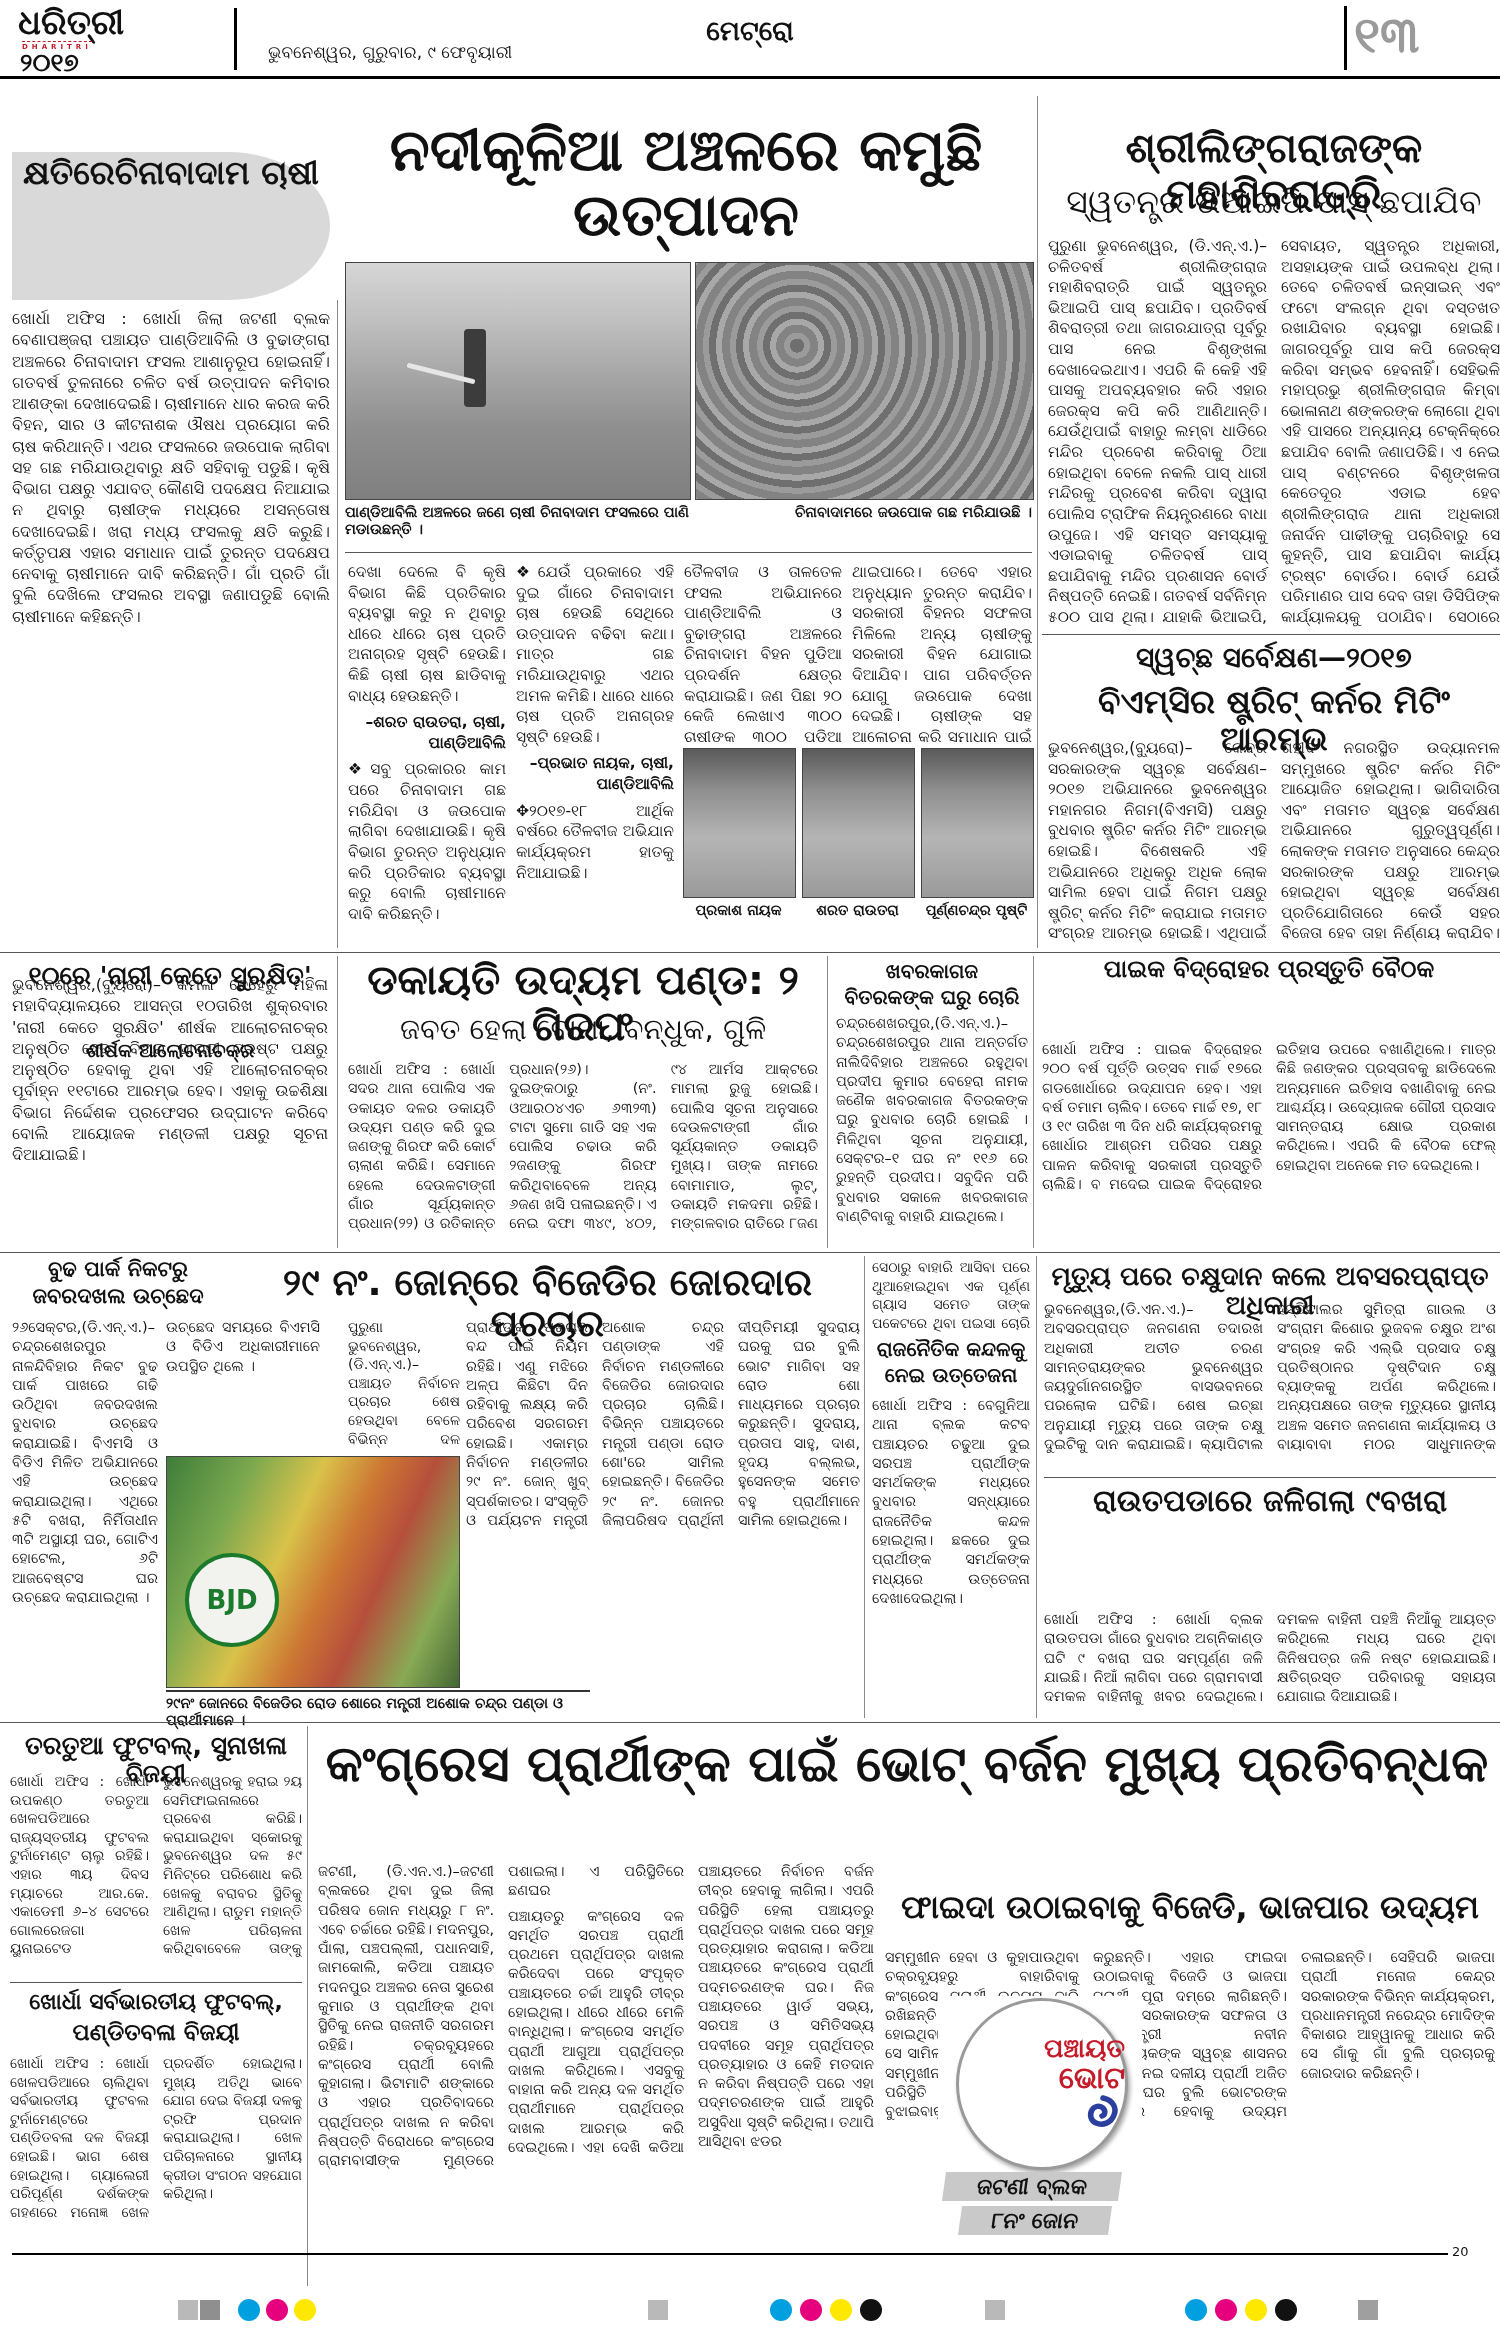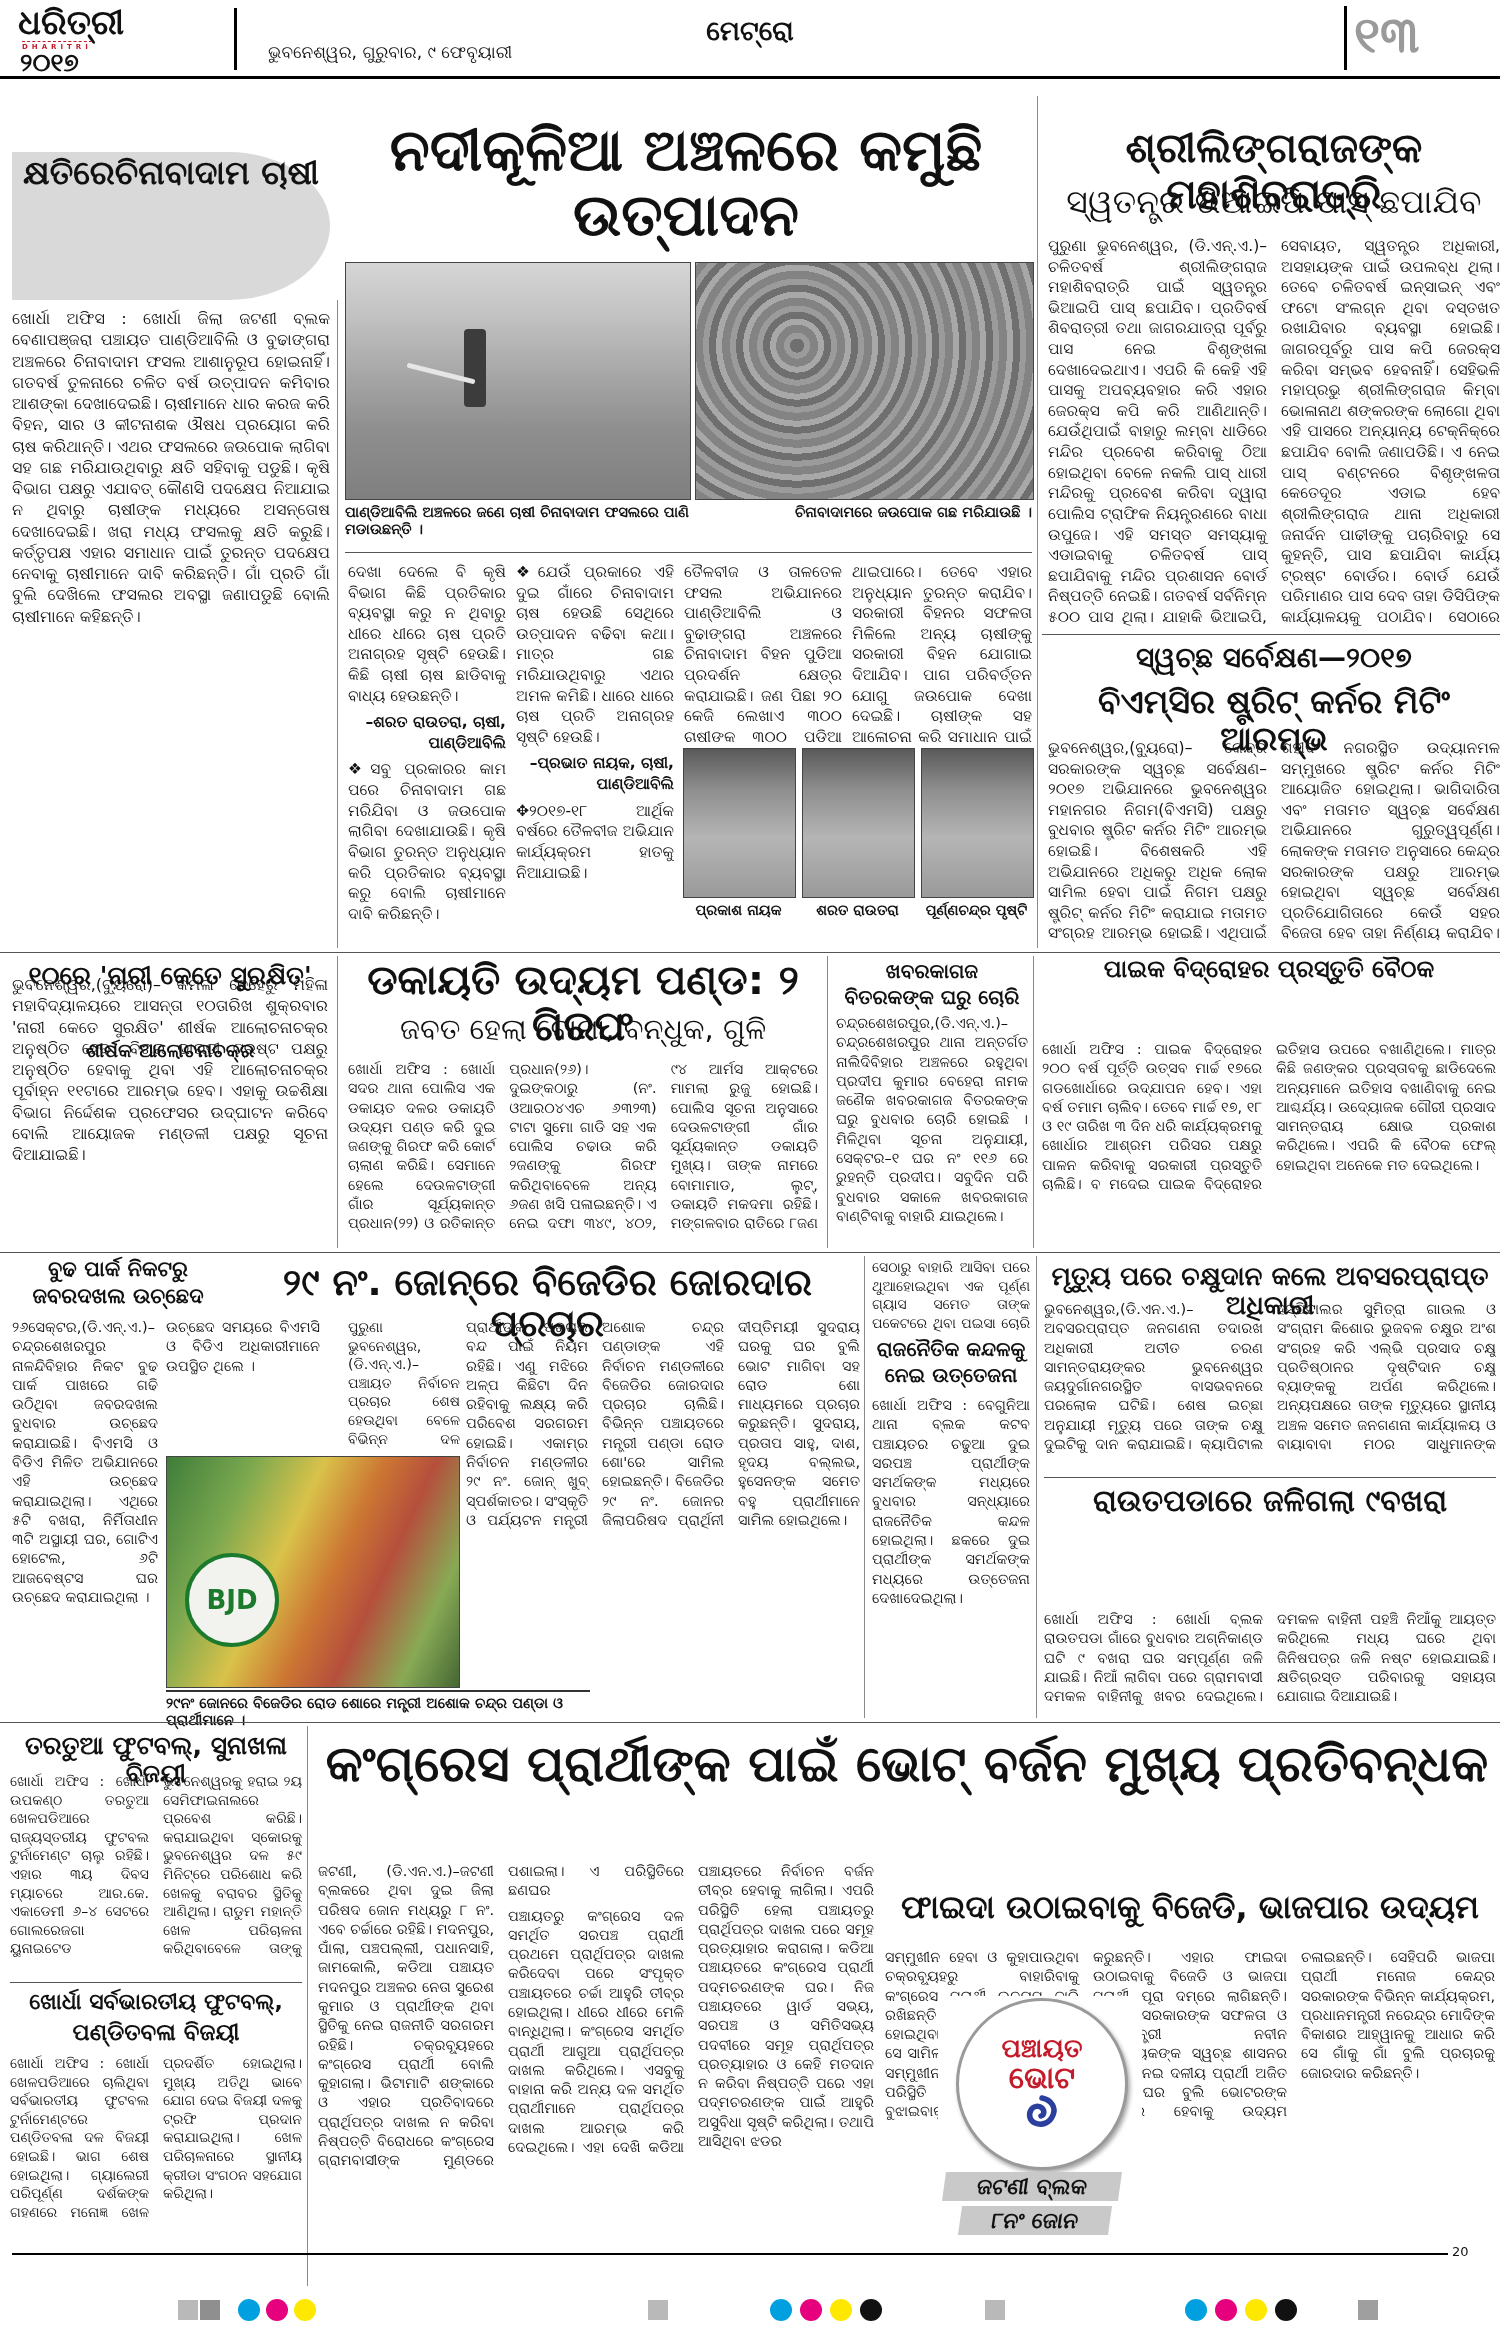--- a/index.html
+++ b/index.html
@@ -18,21 +18,21 @@
   .hr2{position:absolute;height:3px;background:#000}
   .photo{position:absolute;overflow:hidden;border:1px solid #444}
   .ph-field{background:linear-gradient(180deg,#d6d6d6 0%,#c2c2c2 22%,#a9a9a9 45%,#8f8f8f 70%,#7f7f7f 100%)}
   .ph-crop{background:repeating-radial-gradient(circle at 30% 35%,#6f6f6f 0 7px,#9b9b9b 7px 13px,#838383 13px 21px,#a8a8a8 21px 27px)}
   .ph-port{background:linear-gradient(180deg,#5a5a5a 0%,#8f8f8f 28%,#b5b5b5 60%,#9a9a9a 100%)}
   .ph-bjd{background:linear-gradient(115deg,#3f7d3a 0%,#7ba84f 22%,#d9c24a 40%,#cc7733 55%,#b54f3c 68%,#88aa55 85%,#446633 100%)}
   .figure{position:absolute;background:#3c3c3c;border-radius:4px}
   .kicker-box{background:#d9d9d9;border-radius:0 110px 110px 0/0 80px 80px 0;
     display:flex;flex-direction:row;justify-content:center;text-align:center;font-weight:bold}
   .circle-badge{background:#fff;border:3px solid #9a9a9a;border-radius:50%;
-    display:flex;flex-direction:column;align-items:center;justify-content:center;
+    display:flex;flex-direction:column;align-items:flex-end;justify-content:center;
     box-shadow:2px 3px 4px rgba(0,0,0,.35)}
   .ribbon{background:#c9c9c9;color:#111;font-weight:bold;text-align:center;transform:skewX(-8deg)}
   .dot{position:absolute;width:22px;height:22px;border-radius:50%}
   .regsq{position:absolute;width:20px;height:20px}
 </style>
 </head>
 <body>
 
 <div id="canvas">
 

